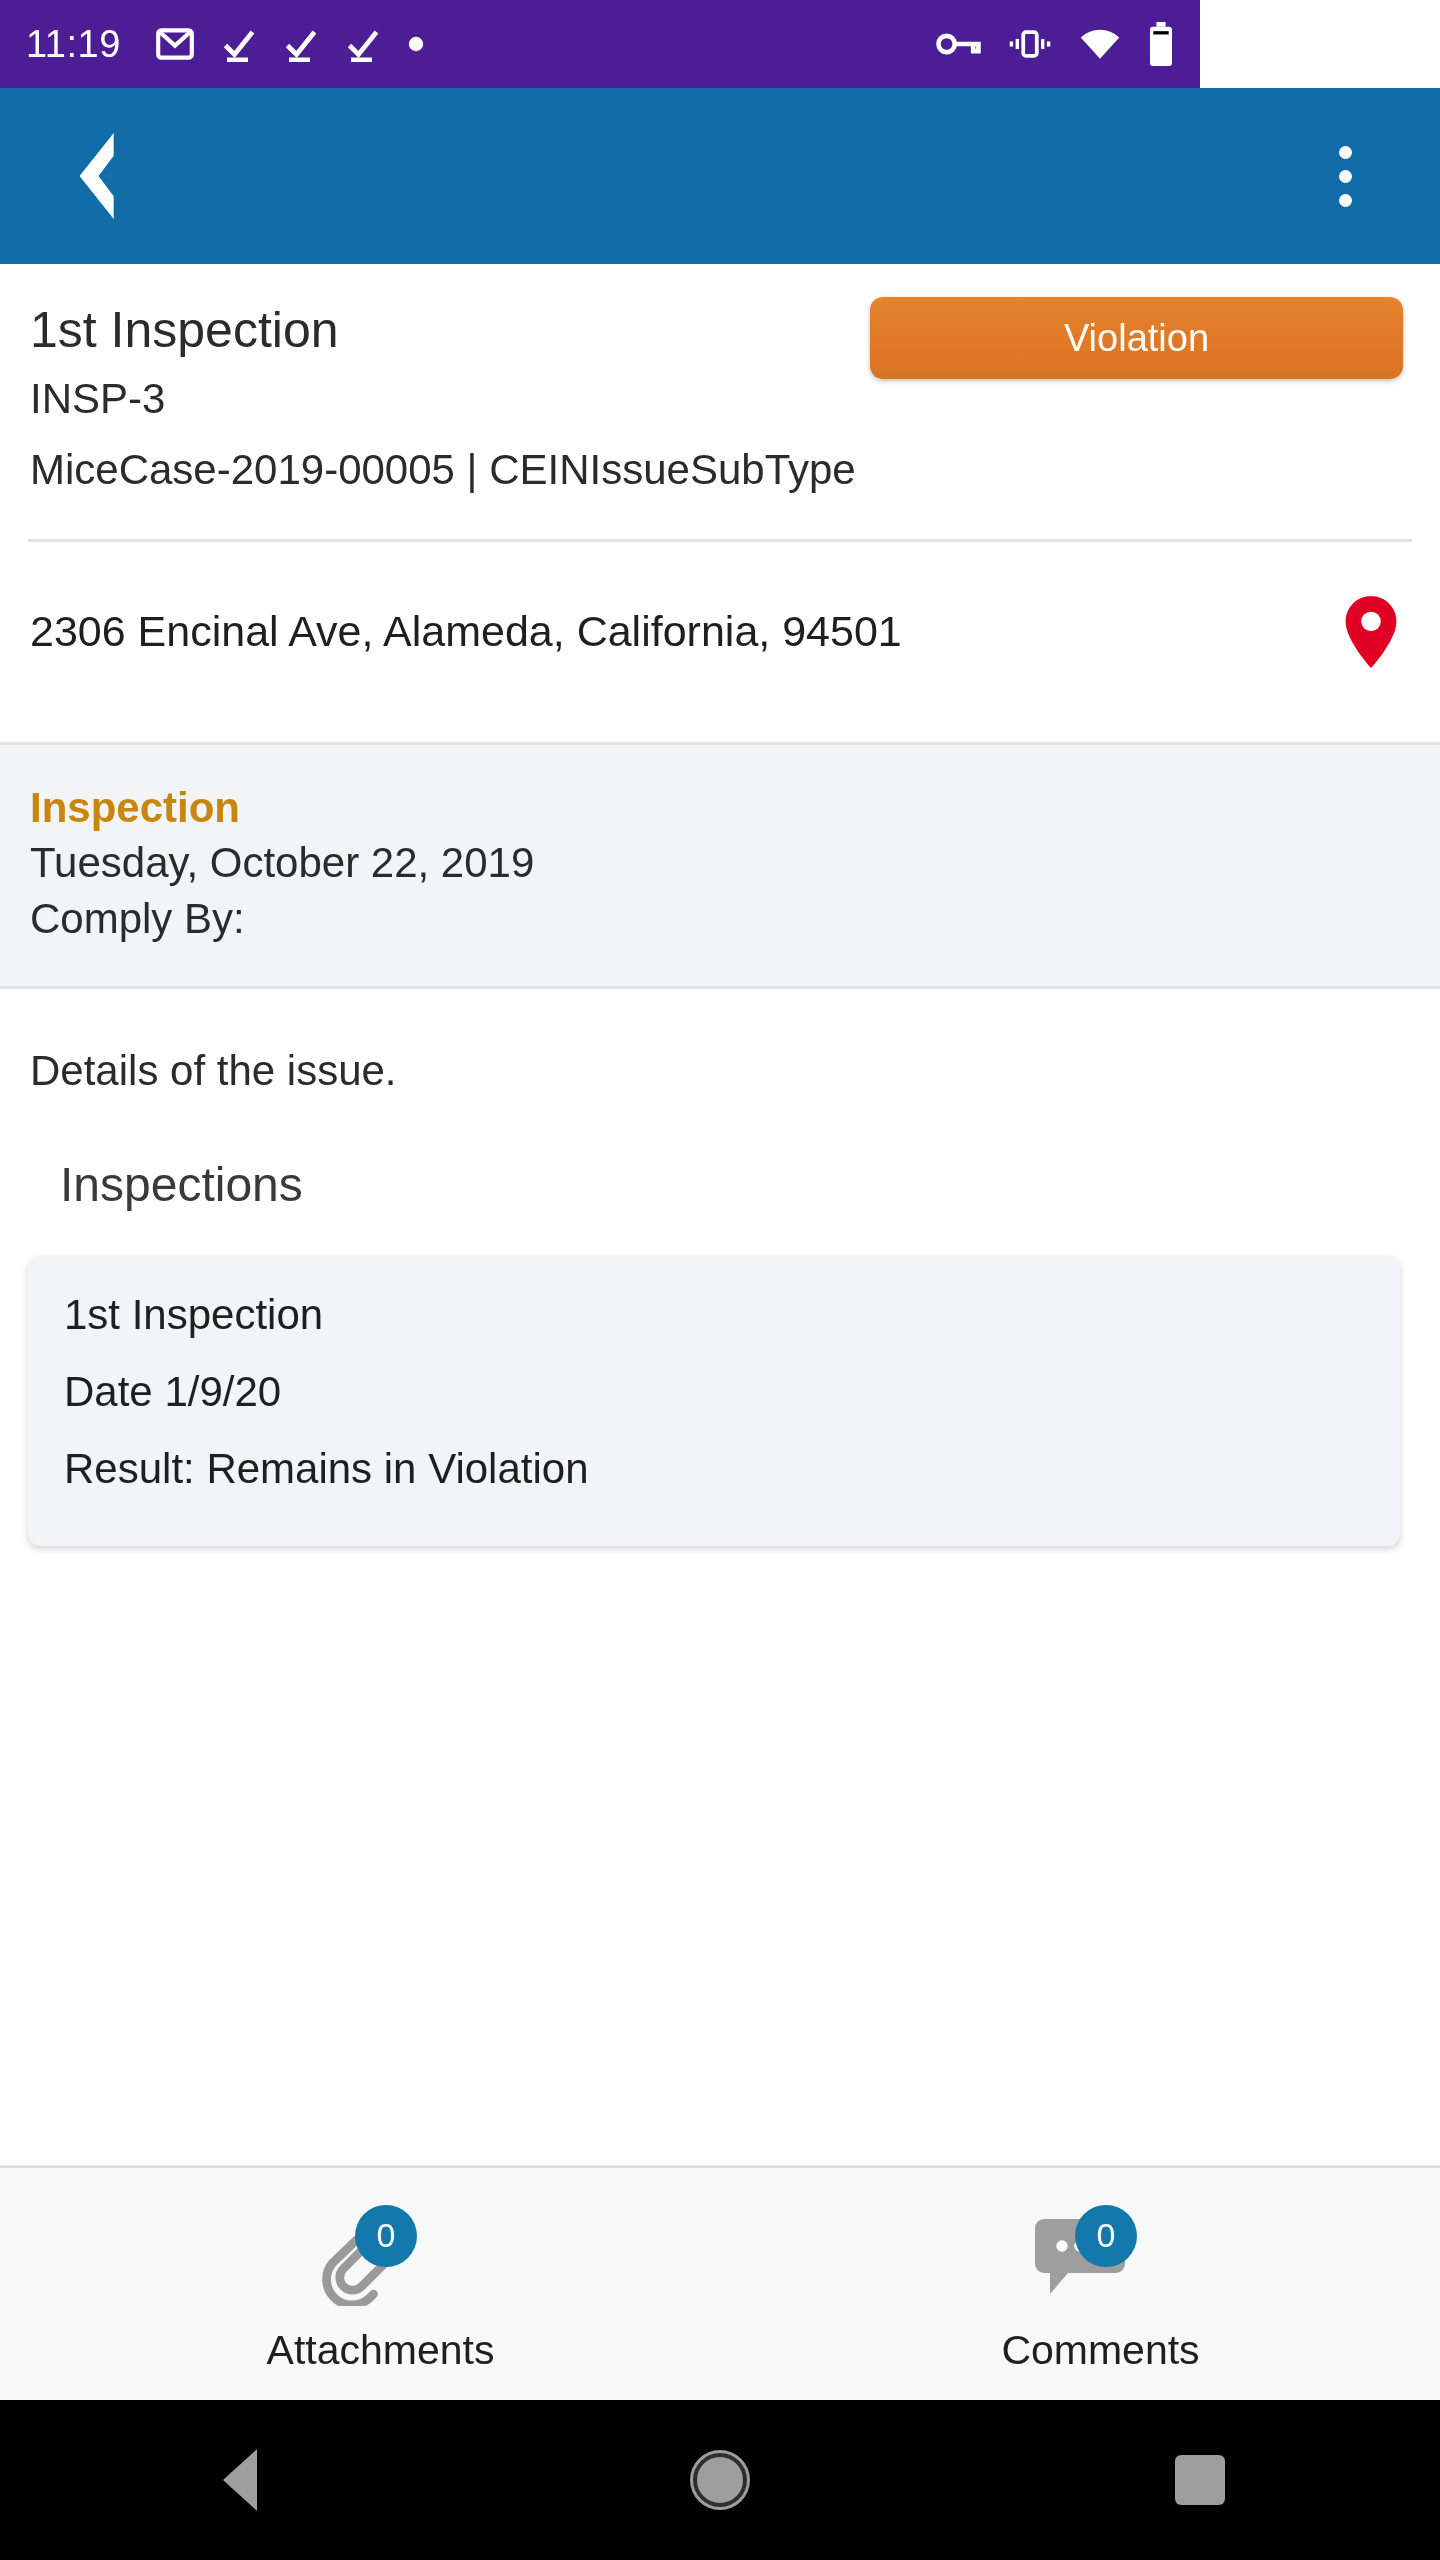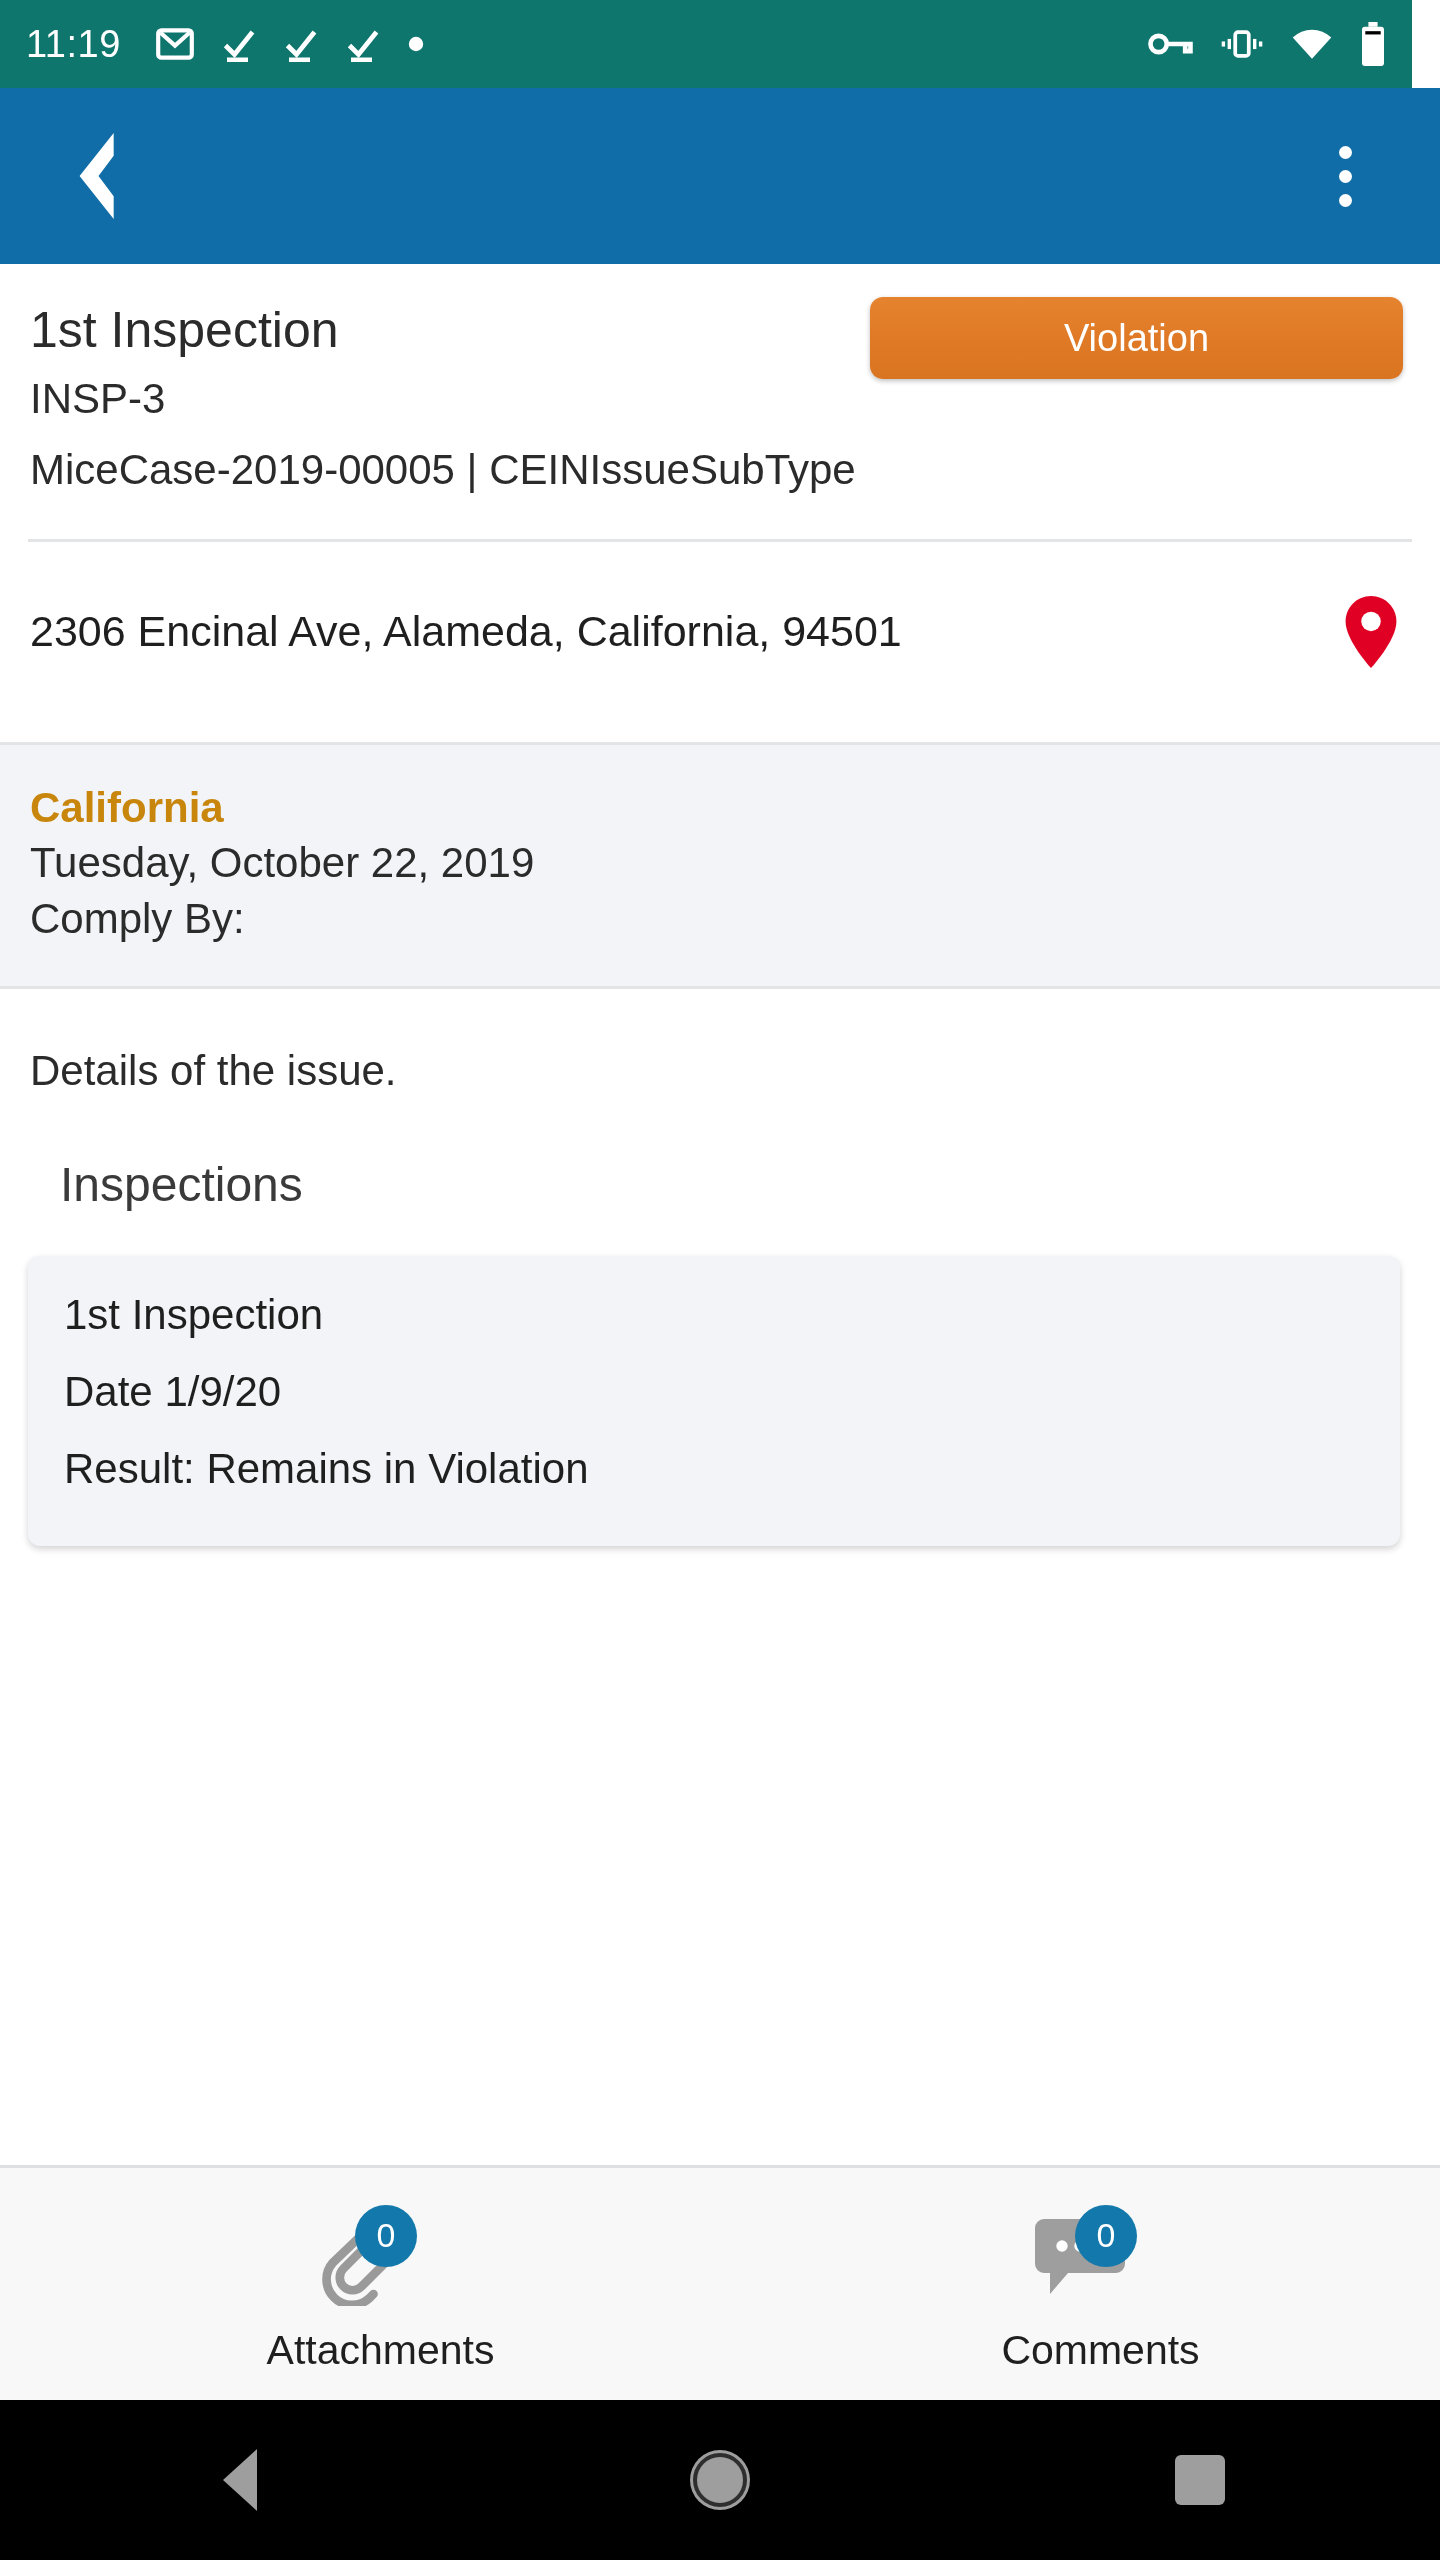--- a/index.html
+++ b/index.html
@@ -6,22 +6,22 @@
   html, body {
     width:1440px; height:2560px;
     background:#ffffff;
     font-family:"Liberation Sans", sans-serif;
     overflow:hidden;
   }
   #screen { position:relative; width:1440px; height:2560px; background:#fff; }
 
   
   .statusbar {
-    position:absolute; top:0; left:0; width:1412px; height:88px;
-    background:#0f766e; display:flex; align-items:center;
+    position:absolute; top:0; left:0; width:1200px; height:88px;
+    background:#4c1d95; display:flex; align-items:center;
     padding:0 26px;
   }
   .sb-clock { color:#fff; font-size:38px; letter-spacing:0.5px; }
   .sb-left-icons { display:flex; align-items:center; gap:26px; margin-left:34px; }
   .sb-right { margin-left:auto; display:flex; align-items:center; gap:26px; }
   .sb-ico { display:block; }
 
   
   .appbar {
     position:absolute; top:88px; left:0; width:1440px; height:176px;
@@ -205,21 +205,21 @@
       <div class="address-text">2306 Encinal Ave, Alameda, California, 94501</div>
       <div class="pin-wrap">
         <svg width="52" height="72" viewBox="0 0 24 34">
           <path d="M12 0 C5.4 0 0 5.4 0 12 C0 21 12 34 12 34 C12 34 24 21 24 12 C24 5.4 18.6 0 12 0 Z" fill="#e00024"></path>
           <circle cx="12" cy="12" r="4.6" fill="#ffffff"></circle>
         </svg>
       </div>
     </div>
 
     <div class="status-panel">
-      <div class="status-completed">California</div>
+      <div class="status-completed">Inspection</div>
       <div class="status-date">Tuesday, October 22, 2019</div>
       <div class="status-comply">Comply By:</div>
     </div>
 
     <div class="details-text">Details of the issue.</div>
 
     <div class="section-heading">Inspections</div>
 
     <div class="insp-card">
       <div class="insp-line">1st Inspection</div>

